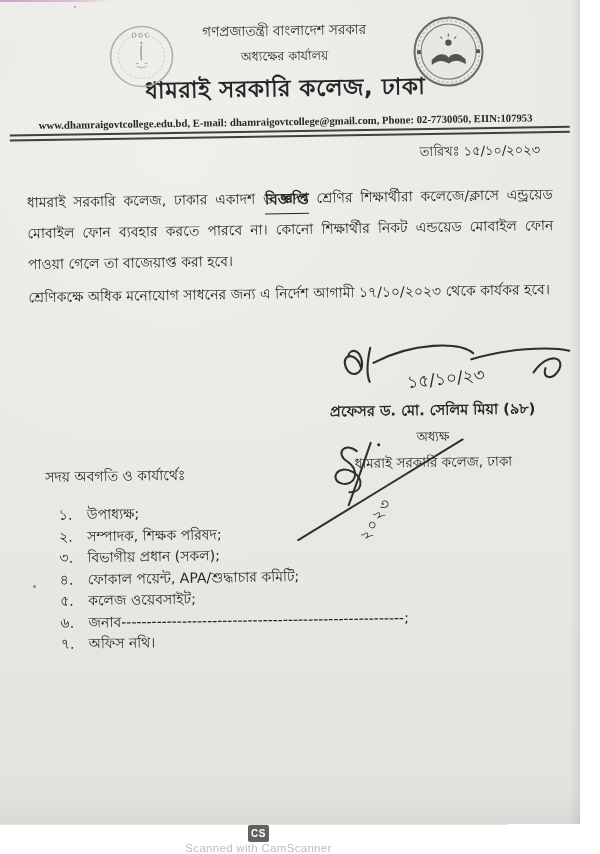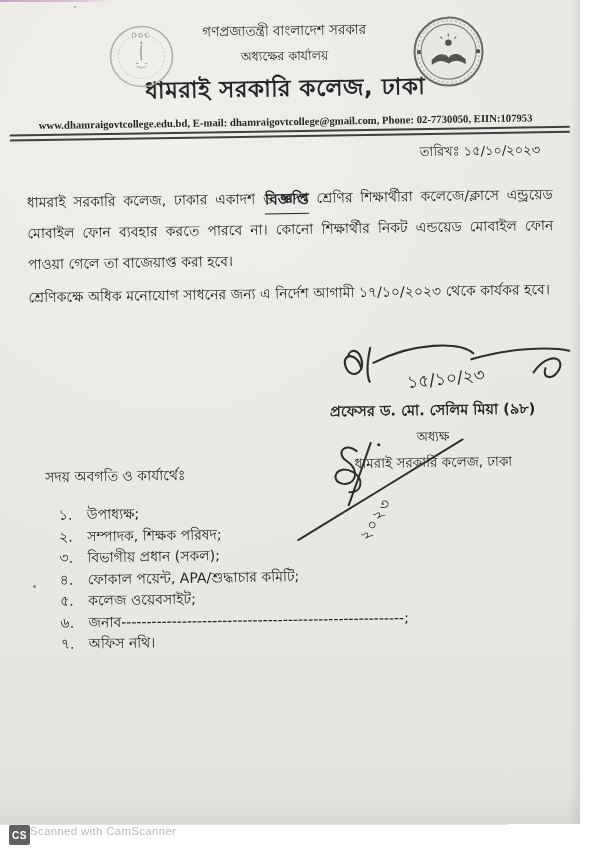--- a/index.html
+++ b/index.html
@@ -55,22 +55,22 @@
 
   
   .recip{position:absolute;left:44px;top:462px;right:18px;font-size:14px;}
   .recip-head{font-size:14px;}
   .recip-list{list-style:none;margin:15px 0 0 13px;padding:0;}
   .recip-list li{display:flex;line-height:21.5px;}
   .num{flex:0 0 22px;}
   .lbl{margin-left:6px;word-break:break-all;}
 
   
-  .foot{position:relative;width:508px;height:30px;background:#ffffff;display:flex;
-    padding-left:9px;box-sizing:border-box;border-top:1px solid #e2e1dd;}
+  .foot{position:relative;width:508px;height:30px;background:#ffffff;display:flex;align-items:center;
+    padding-left:9px;box-sizing:border-box;border-top:1px solid #e2e1dd;flex-direction:column;}
   .cs{width:21px;height:20px;background:#616161;color:#ffffff;font-size:10px;font-weight:bold;
     display:flex;align-items:center;justify-content:center;border-radius:2px;letter-spacing:0.5px;
     font-family:"Liberation Sans",sans-serif;}
   .fts{color:#bcbcbc;font-size:11.5px;font-family:"Liberation Sans",sans-serif;letter-spacing:0.3px;}
 
   svg{overflow:visible;}
 </style>
 </head>
 <body>
 

